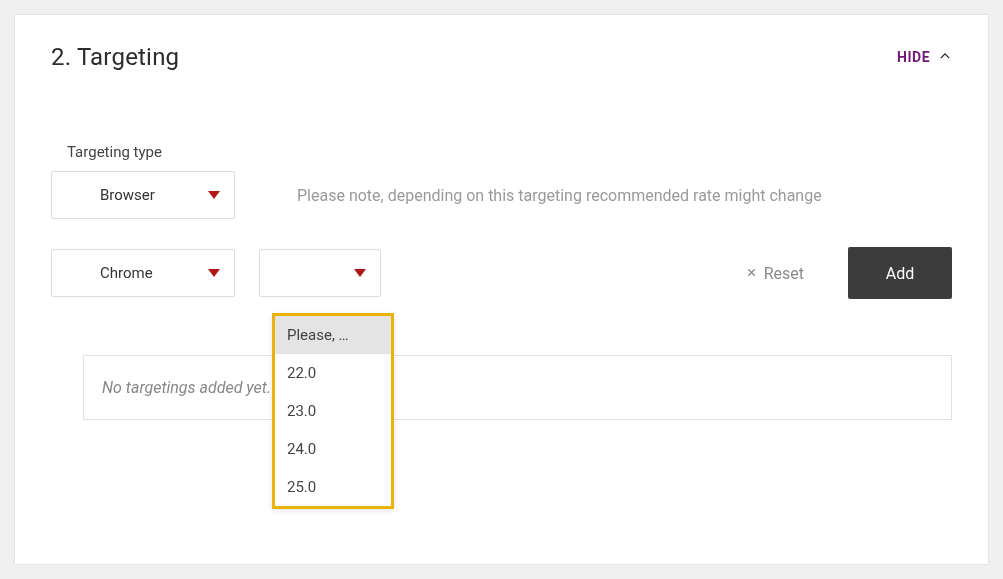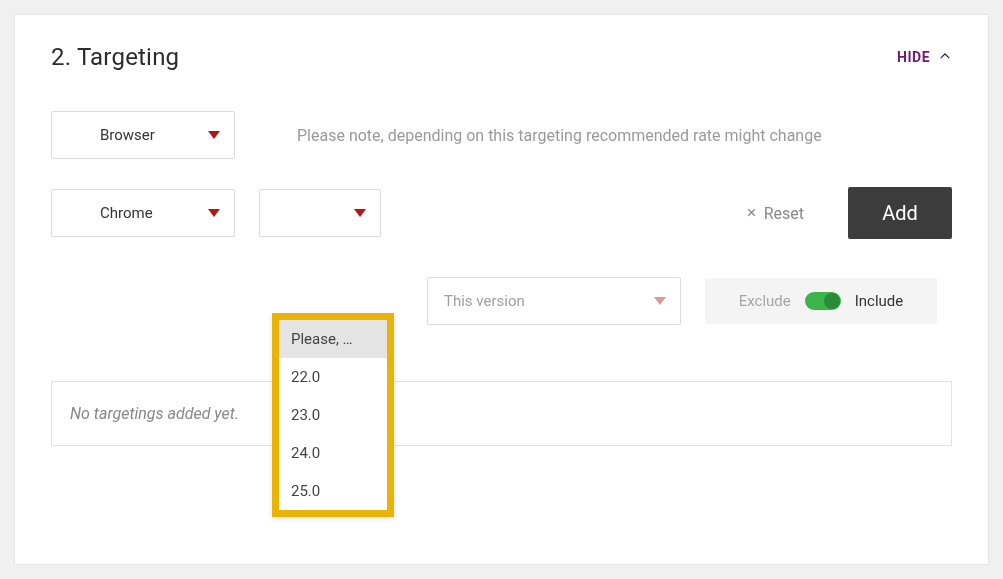--- a/index.html
+++ b/index.html
@@ -1,72 +1,73 @@
 <!DOCTYPE html>
 <html><head>
   <meta charset="utf-8">
   <style>
     * { box-sizing: border-box; margin: 0; padding: 0; font-family: -apple-system, BlinkMacSystemFont, "Segoe UI", Roboto, Arial, sans-serif; }
     body { background: #f0f0f0; padding: 14px; width: 1003px; height: 579px; }
     .card { background: #fff; border: 1px solid #e6e6e6; border-radius: 2px; padding: 28px 36px 60px 36px; position: relative; height: 551px; }
-    .card-header { display: flex; justify-content: space-between; align-items: center; margin-bottom: 40px; gap: 47px; }
+    .card-header { display: flex; justify-content: space-between; align-items: center; margin-bottom: 72px; gap: 47px; }
     .card-title { font-size: 24px; font-weight: 400; color: #2c2c2c; letter-spacing: 0.2px; }
     .hide-btn { display: flex; align-items: center; gap: 8px; font-weight: 700; font-size: 14px; letter-spacing: 0.5px; color: #701a75; cursor: pointer; }
     .hide-btn svg { width: 14px; height: 14px; }
     .label { font-size: 15px; color: #444; margin-bottom: 10px; margin-left: 16px; }
     .row1 { display: flex; align-items: center; gap: 34px; margin-bottom: 28px; }
     .select { position: relative; border: 1px solid #dcdcdc; border-radius: 2px; height: 48px; display: flex; align-items: center; padding: 0 40px 0 16px; font-size: 15px; color: #333; cursor: pointer; background: #fff; }
     .select.w180 { width: 184px; padding-left: 48px; }
     .select.w120 { width: 122px; }
     .select .caret { position: absolute; right: 14px; top: 50%; transform: translateY(-50%); }
     .caret svg { display: block; }
     .note { color: #9a9a9a; font-size: 16px; margin-left: 28px; }
     .row2 { display: flex; align-items: center; gap: 24px; }
     .spacer { flex: 1; }
     .reset { display: flex; align-items: center; gap: 6px; color: #8a8a8a; font-size: 16px; cursor: pointer; margin-right: 20px; }
     .reset svg { width: 13px; height: 13px; }
-    .add-btn { background: #3c3c3c; color: #fff; border: none; height: 52px; width: 104px; font-size: 20px; cursor: pointer; border-radius: 2px; }
-    .dropdown { position: absolute; left: 257px; top: 298px; width: 122px; background: #fff; border: 7px solid #eab308; box-shadow: 0 2px 6px rgba(0,0,0,0.1); z-index: 100; }
+    .add-btn { background: #3c3c3c; color: #fff; border: none; height: 52px; width: 104px; font-size: 16px; cursor: pointer; border-radius: 2px; }
+    .dropdown { position: absolute; left: 257px; top: 298px; width: 122px; background: #fff; border: 3px solid #eab308; box-shadow: 0 2px 6px rgba(0,0,0,0.1); z-index: 100; }
     .dd-inner { max-height: 210px; overflow-y: scroll; }
     .dd-item { padding: 10px 12px; font-size: 15px; color: #444; cursor: pointer; white-space: nowrap; overflow: hidden; text-overflow: ellipsis; }
     .dd-item.selected { background: #e4e4e4; }
     .dd-inner::-webkit-scrollbar { width: 16px; }
     .dd-inner::-webkit-scrollbar-track { background: #f0f0f0; }
     .dd-inner::-webkit-scrollbar-thumb { background: #bdbdbd; }
     .dd-inner::-webkit-scrollbar-button { background: #e8e8e8; height: 14px; display: block; border: 1px solid #ccc;}
     .row3 { display: flex; align-items: center; gap: 24px; margin-top: 38px; margin-left: 376px; }
     .select.wide { width: 254px; }
     .select.wide .txt { color: #a0a0a0; }
     .caret-light svg path { fill: #d99; }
     .toggle-box { background: #f4f4f4; padding: 14px 22px; display: flex; align-items: center; gap: 14px; width: 232px; justify-content: center; }
     .tg-label { font-size: 15px; }
     .tg-label.off { color: #a5a5a5; }
     .tg-label.on { color: #333; }
     .switch { width: 36px; height: 18px; background: #3bb54a; border-radius: 10px; position: relative; cursor: pointer; }
     .switch .knob { width: 16px; height: 16px; background: #2a8a36; border-radius: 50%; position: absolute; right: 1px; top: 1px; }
-    .empty-box { border: 1px solid #e2e2e2; padding: 22px 18px; margin-top: 56px; }
+    .empty-box { border: 1px solid #e2e2e2; padding: 22px 18px; margin-top: 56px; margin-left: 32px; }
     .empty-text { color: #888; font-style: italic; font-size: 16px; }
   </style>
 </head>
 <body>
 
 <div class="card">
 
   <div class="card-header">
     <div class="card-title">2. Targeting</div>
     <div class="hide-btn">
       <span>HIDE</span>
       <span>
         <svg viewBox="0 0 24 24">
             <path d="M4 15l8-8 8 8-1.4 1.4L12 9.8l-6.6 6.6z" fill="#222"></path>
           </svg>
       </span>
     </div>
   </div>
 
+  <div class="label">Targeting type</div>
 
   <div class="row1">
     <div class="select w180">
       <span>Browser</span>
       <span class="caret">
         <svg width="12" height="8" viewBox="0 0 12 8">
             <path d="M0 0h12L6 8z" fill="#b01818"></path>
           </svg>
       </span>
     </div>
@@ -95,37 +96,20 @@
       <span>
         <svg viewBox="0 0 24 24">
             <path d="M18 6L6 18M6 6l12 12" stroke="#8a8a8a" stroke-width="2.5" fill="none"></path>
           </svg>
       </span>
       <span>Reset</span>
     </div>
     <button class="add-btn">Add</button>
   </div>
 
-  <div class="row3">
-    <div class="select wide">
-      <span class="txt">This version</span>
-      <span class="caret caret-light">
-        <svg width="12" height="8" viewBox="0 0 12 8">
-            <path d="M0 0h12L6 8z" fill="#d48a8a"></path>
-          </svg>
-      </span>
-    </div>
-    <div class="toggle-box">
-      <span class="tg-label off">Exclude</span>
-      <div class="switch">
-        <div class="knob"></div>
-      </div>
-      <span class="tg-label on">Include</span>
-    </div>
-  </div>
 
   <div class="empty-box">
     <div class="empty-text">No targetings added yet.</div>
   </div>
 
   <div class="dropdown">
     <div class="dd-inner">
       <div class="dd-item selected">Please, …</div>
       <div class="dd-item">22.0</div>
       <div class="dd-item">23.0</div>

